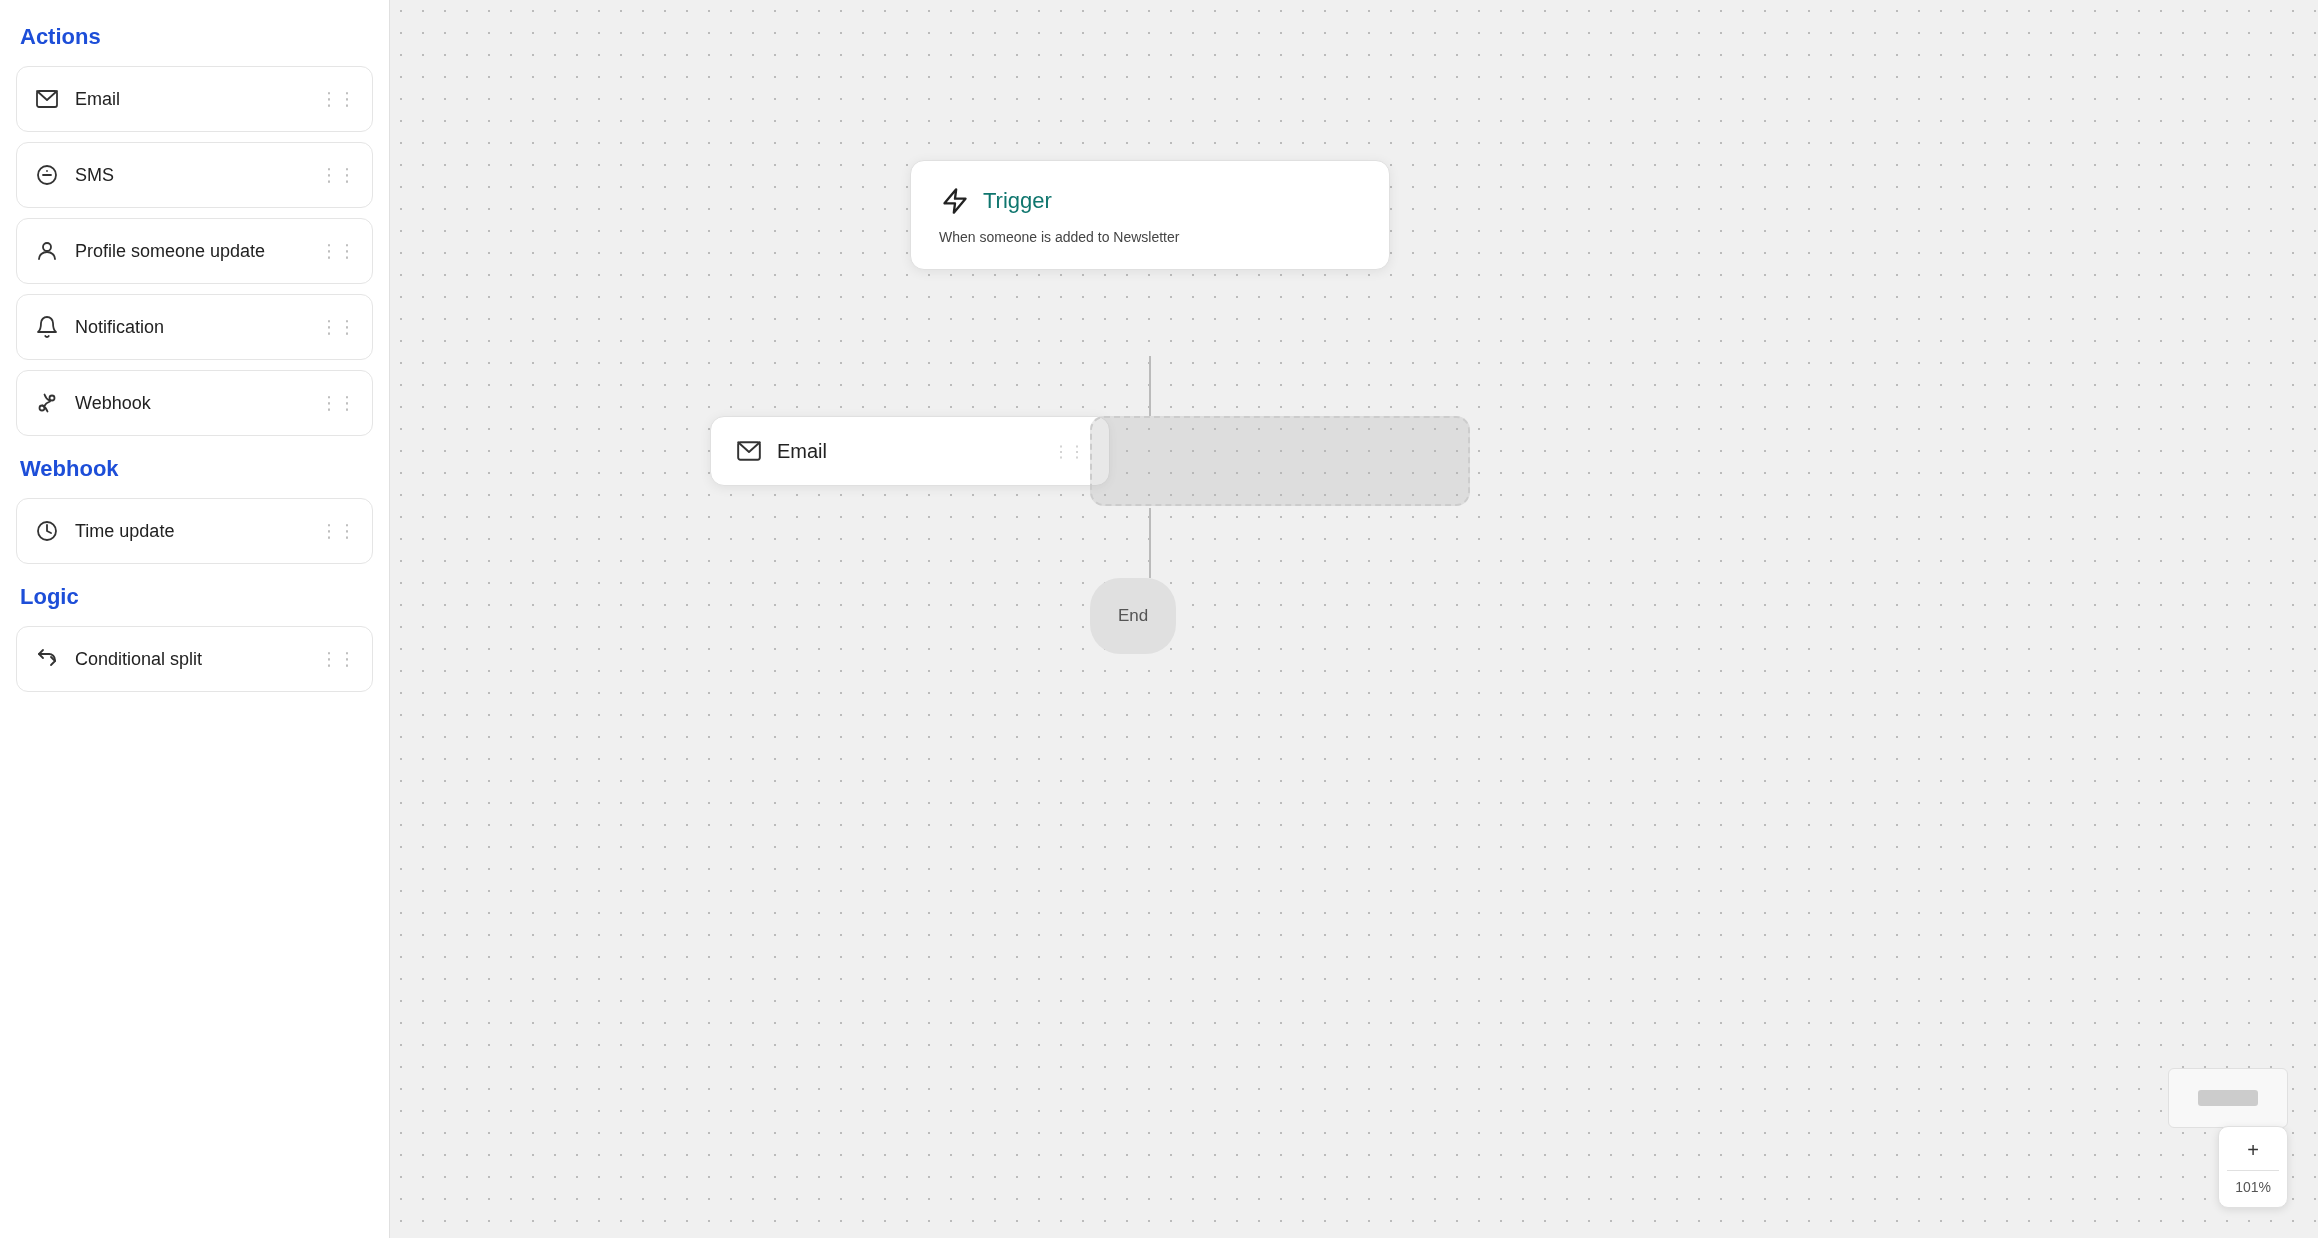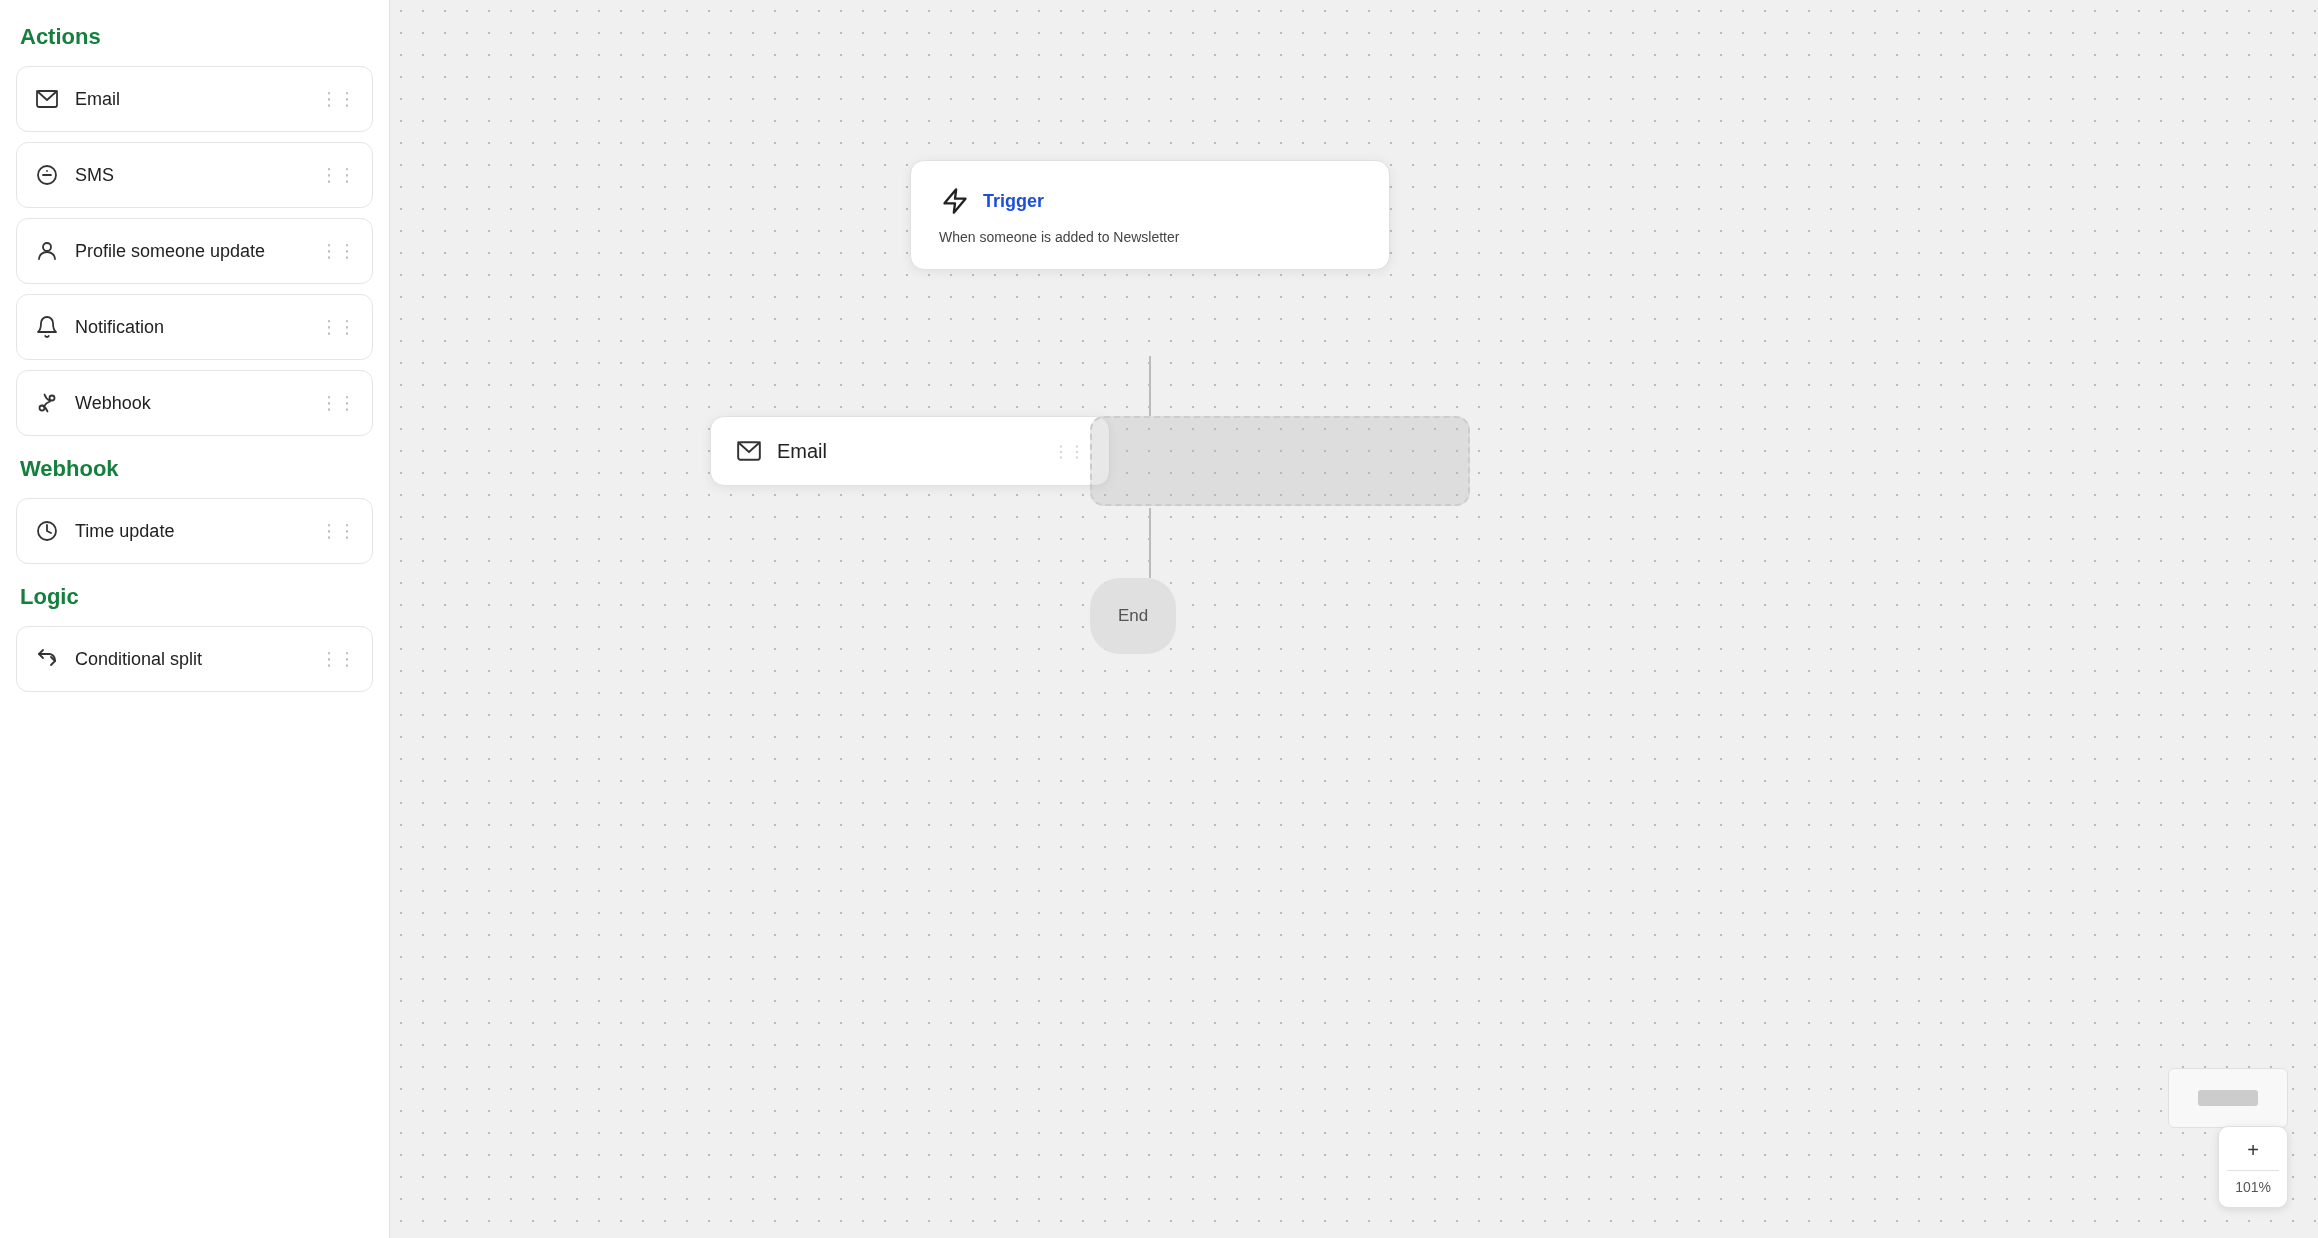--- a/index.html
+++ b/index.html
@@ -19,21 +19,21 @@
       background: #ffffff;
       border-right: 1px solid #e0e0e0;
       padding: 24px 16px;
       overflow-y: auto;
       z-index: 10;
     }
 
     .section-title {
       font-size: 22px;
       font-weight: 600;
-      color: #15803d;
+      color: #1d4ed8;
       margin-bottom: 16px;
       padding-left: 4px;
     }
 
     .action-item {
       display: flex;
       align-items: center;
       justify-content: space-between;
       background: #fff;
       border: 1px solid #e5e5e5;
@@ -93,23 +93,23 @@
     }
 
     .trigger-header {
       display: flex;
       align-items: center;
       gap: 12px;
       margin-bottom: 12px;
     }
 
     .trigger-title {
-      font-size: 18px;
-      font-weight: 700;
-      color: #1d4ed8;
+      font-size: 22px;
+      font-weight: 400;
+      color: #0f766e;
     }
 
     .trigger-sub {
       font-size: 14px;
       color: #444;
     }
 
     .lightning-icon {
       width: 32px;
       height: 32px;

